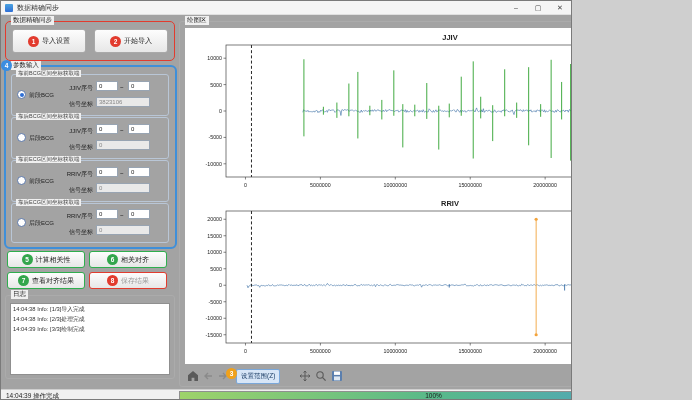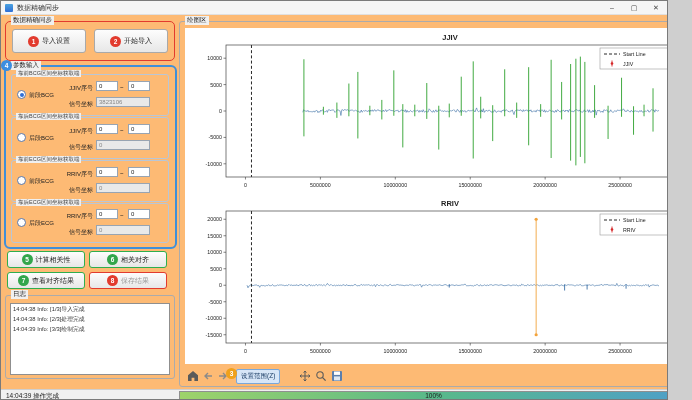--- a/index.html
+++ b/index.html
@@ -1,16 +1,16 @@
 <!DOCTYPE html>
 <html><head>
 <meta charset="utf-8">
 <style>
   html,body{margin:0;padding:0;background:#cfcfcf;}
-  #win{position:relative;width:668px;height:400px;background:#fdba74;border:1px solid #7a7a7a;
+  #win{position:relative;width:572px;height:400px;background:#a3a3a3;border:1px solid #7a7a7a;
        font-family:"Liberation Sans",sans-serif;overflow:hidden;box-sizing:border-box;padding-left:40px;}
   .abs{position:absolute;}
   
   #titlebar{position:absolute;left:0;top:0;width:100%;height:13px;background:#f5f5f5;
             border-bottom:1px solid #e0e0e0;display:flex;align-items:center;}
   #appicon{width:8px;height:8px;margin-left:4px;background:linear-gradient(#4aa3e0,#2f6fd6);border-radius:1px;}
   #apptitle{font-size:7px;color:#333;margin-left:4px;}
   .wbtn{width:22px;height:13px;display:flex;align-items:center;justify-content:center;font-size:7px;color:#444;}
   
   .groupbox{position:absolute;border:1px solid #ababab;border-radius:3px;}

